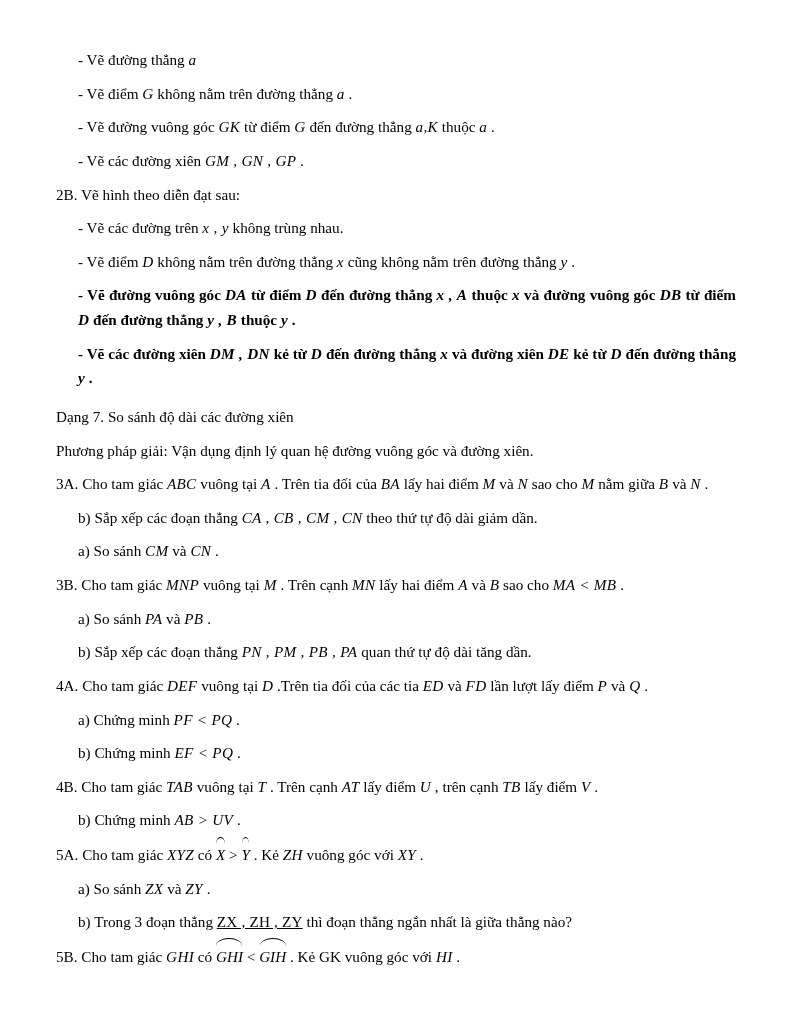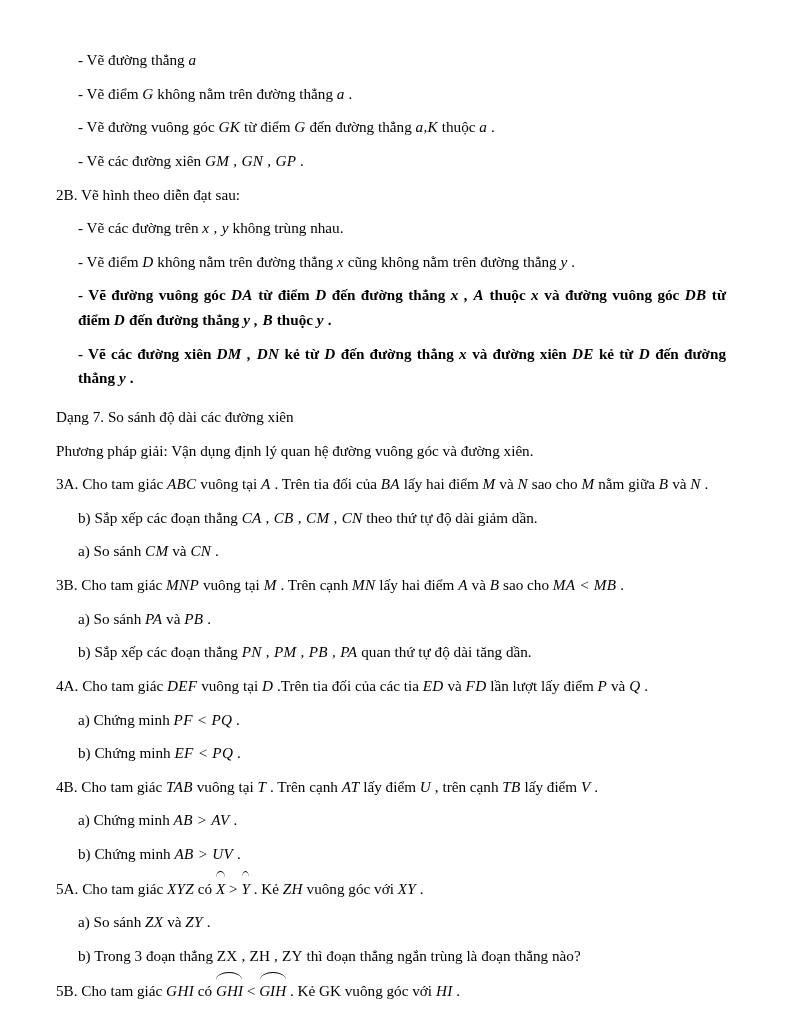--- a/index.html
+++ b/index.html
@@ -17,34 +17,35 @@
   }
   .page {
     box-sizing: border-box;
     width: 792px;
     height: 1024px;
     padding: 48px 56px 40px 56px;
   }
   .line {
     font-size: 15.2px;
     line-height: 1.62;
-    margin: 0 10px 9px 0;
+    margin: 0 0 9px 0;
     text-align: justify;
   }
   .indent { padding-left: 22px; }
   .indent2 { padding-left: 22px; font-weight: bold; }
   .bold { font-weight: normal; }
   .ital { }
   .mathit {
     font-family: "Liberation Serif", serif;
     font-style: italic;
     letter-spacing: 0.3px;
   }
   .mathup {
     font-family: "Liberation Serif", serif;
+    text-decoration: underline;
   }
   .sp { letter-spacing: 0.2px; }
   .heading {
     font-weight: bold;
     font-size: 15.2px;
     margin: 14px 0 9px 0;
   }
   .para-justify {
     text-align: justify;
   }
@@ -91,20 +92,19 @@
       <div class="line para-justify"><span class="bold">3A.</span><span> Cho tam giác </span><span class="mathit">ABC</span><span> vuông tại </span><span class="mathit">A</span><span> . Trên tia đối của </span><span class="mathit">BA</span><span> lấy hai điểm </span><span class="mathit">M</span><span> và </span><span class="mathit">N</span><span> sao cho </span><span class="mathit">M</span><span> nằm giữa </span><span class="mathit">B</span><span> và </span><span class="mathit">N</span><span> .</span></div>
       <div class="line indent"><span>b) Sắp xếp các đoạn thẳng </span><span class="mathit">CA , CB , CM , CN</span><span> theo thứ tự độ dài giảm dần.</span></div>
       <div class="line indent"><span>a) So sánh </span><span class="mathit">CM</span><span> và </span><span class="mathit">CN</span><span> .</span></div>
       <div class="line"><span class="bold">3B.</span><span> Cho tam giác </span><span class="mathit">MNP</span><span> vuông tại </span><span class="mathit">M</span><span> . Trên cạnh </span><span class="mathit">MN</span><span> lấy hai điểm </span><span class="mathit">A</span><span> và </span><span class="mathit">B</span><span> sao cho </span><span class="mathit">MA &lt; MB</span><span> .</span></div>
       <div class="line indent"><span>a) So sánh </span><span class="mathit">PA</span><span> và </span><span class="mathit">PB</span><span> .</span></div>
       <div class="line indent"><span>b) Sắp xếp các đoạn thẳng </span><span class="mathit">PN , PM , PB , PA</span><span> quan thứ tự độ dài tăng dần.</span></div>
       <div class="line"><span class="bold">4A.</span><span> Cho tam giác </span><span class="mathit">DEF</span><span> vuông tại </span><span class="mathit">D</span><span> .Trên tia đối của các tia </span><span class="mathit">ED</span><span> và </span><span class="mathit">FD</span><span> lần lượt lấy điểm </span><span class="mathit">P</span><span> và </span><span class="mathit">Q</span><span> .</span></div>
       <div class="line indent"><span>a) Chứng minh </span><span class="mathit">PF &lt; PQ</span><span> .</span></div>
       <div class="line indent"><span>b) Chứng minh </span><span class="mathit">EF &lt; PQ</span><span> .</span></div>
       <div class="line"><span class="bold">4B.</span><span> Cho tam giác </span><span class="mathit">TAB</span><span> vuông tại </span><span class="mathit">T</span><span> . Trên cạnh </span><span class="mathit">AT</span><span> lấy điểm </span><span class="mathit">U</span><span> , trên cạnh </span><span class="mathit">TB</span><span> lấy điểm </span><span class="mathit">V</span><span> .</span></div>
-      <div class="line indent"><span>a) Chứng minh </span><span class="mathit">AB &gt; AV</span><span> .</span></div>
       <div class="line indent"><span>b) Chứng minh </span><span class="mathit">AB &gt; UV</span><span> .</span></div>
       <div class="line para-justify"><span class="bold">5A.</span><span> Cho tam giác </span><span class="mathit">XYZ</span><span> có </span><span class="ang">X</span><span> &gt; </span><span class="ang">Y</span><span> . Kẻ </span><span class="mathit">ZH</span><span> vuông góc với </span><span class="mathit">XY</span><span> .</span></div>
       <div class="line indent"><span>a) So sánh </span><span class="mathit">ZX</span><span> và </span><span class="mathit">ZY</span><span> .</span></div>
-      <div class="line indent"><span>b) Trong 3 đoạn thẳng </span><span class="mathup sp">ZX , ZH , ZY</span><span> thì đoạn thẳng ngắn trùng là đoạn thẳng nào?</span></div>
+      <div class="line indent"><span>b) Trong 3 đoạn thẳng </span><span class="mathup sp">ZX , ZH , ZY</span><span> thì đoạn thẳng ngắn nhất là giữa thẳng nào?</span></div>
       <div class="line para-justify"><span class="bold">5B.</span><span> Cho tam giác </span><span class="mathit">GHI</span><span> có </span><span class="ang angwide">GHI</span><span> &lt; </span><span class="ang angwide">GIH</span><span> . Kẻ GK vuông góc với </span><span class="mathit">HI</span><span> .</span></div>
     </div>
 </div>
 
 </body></html>

